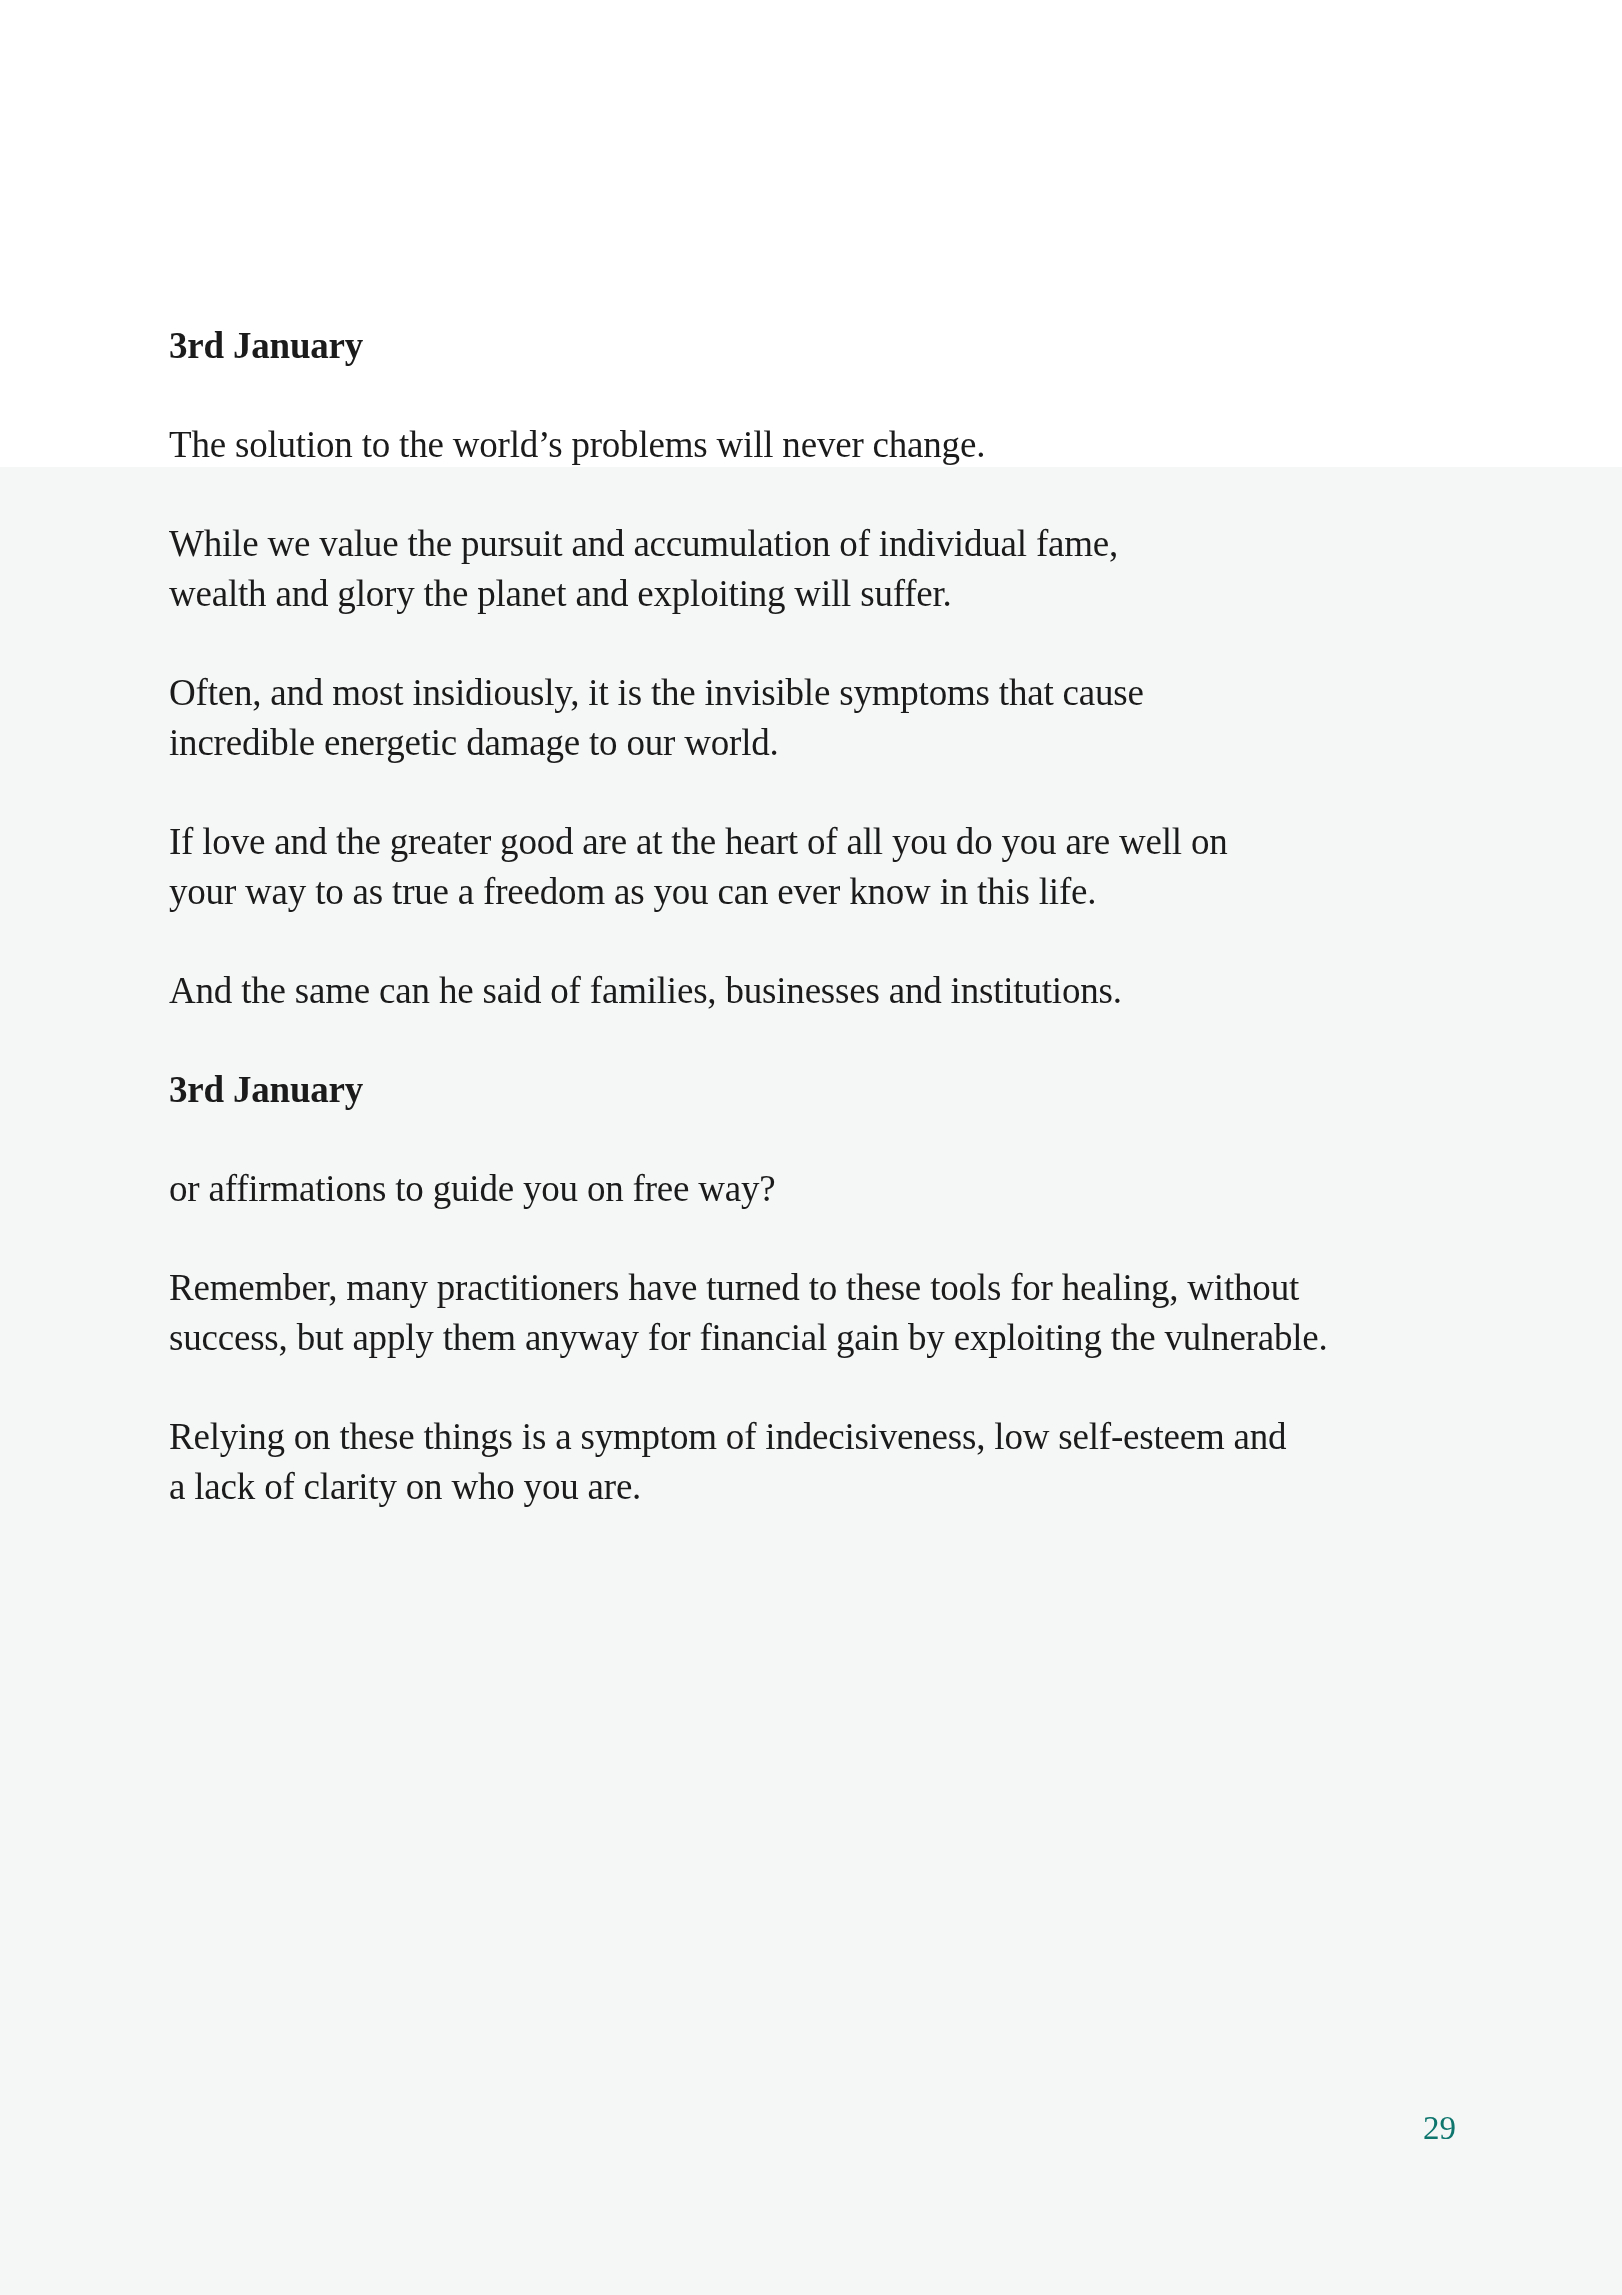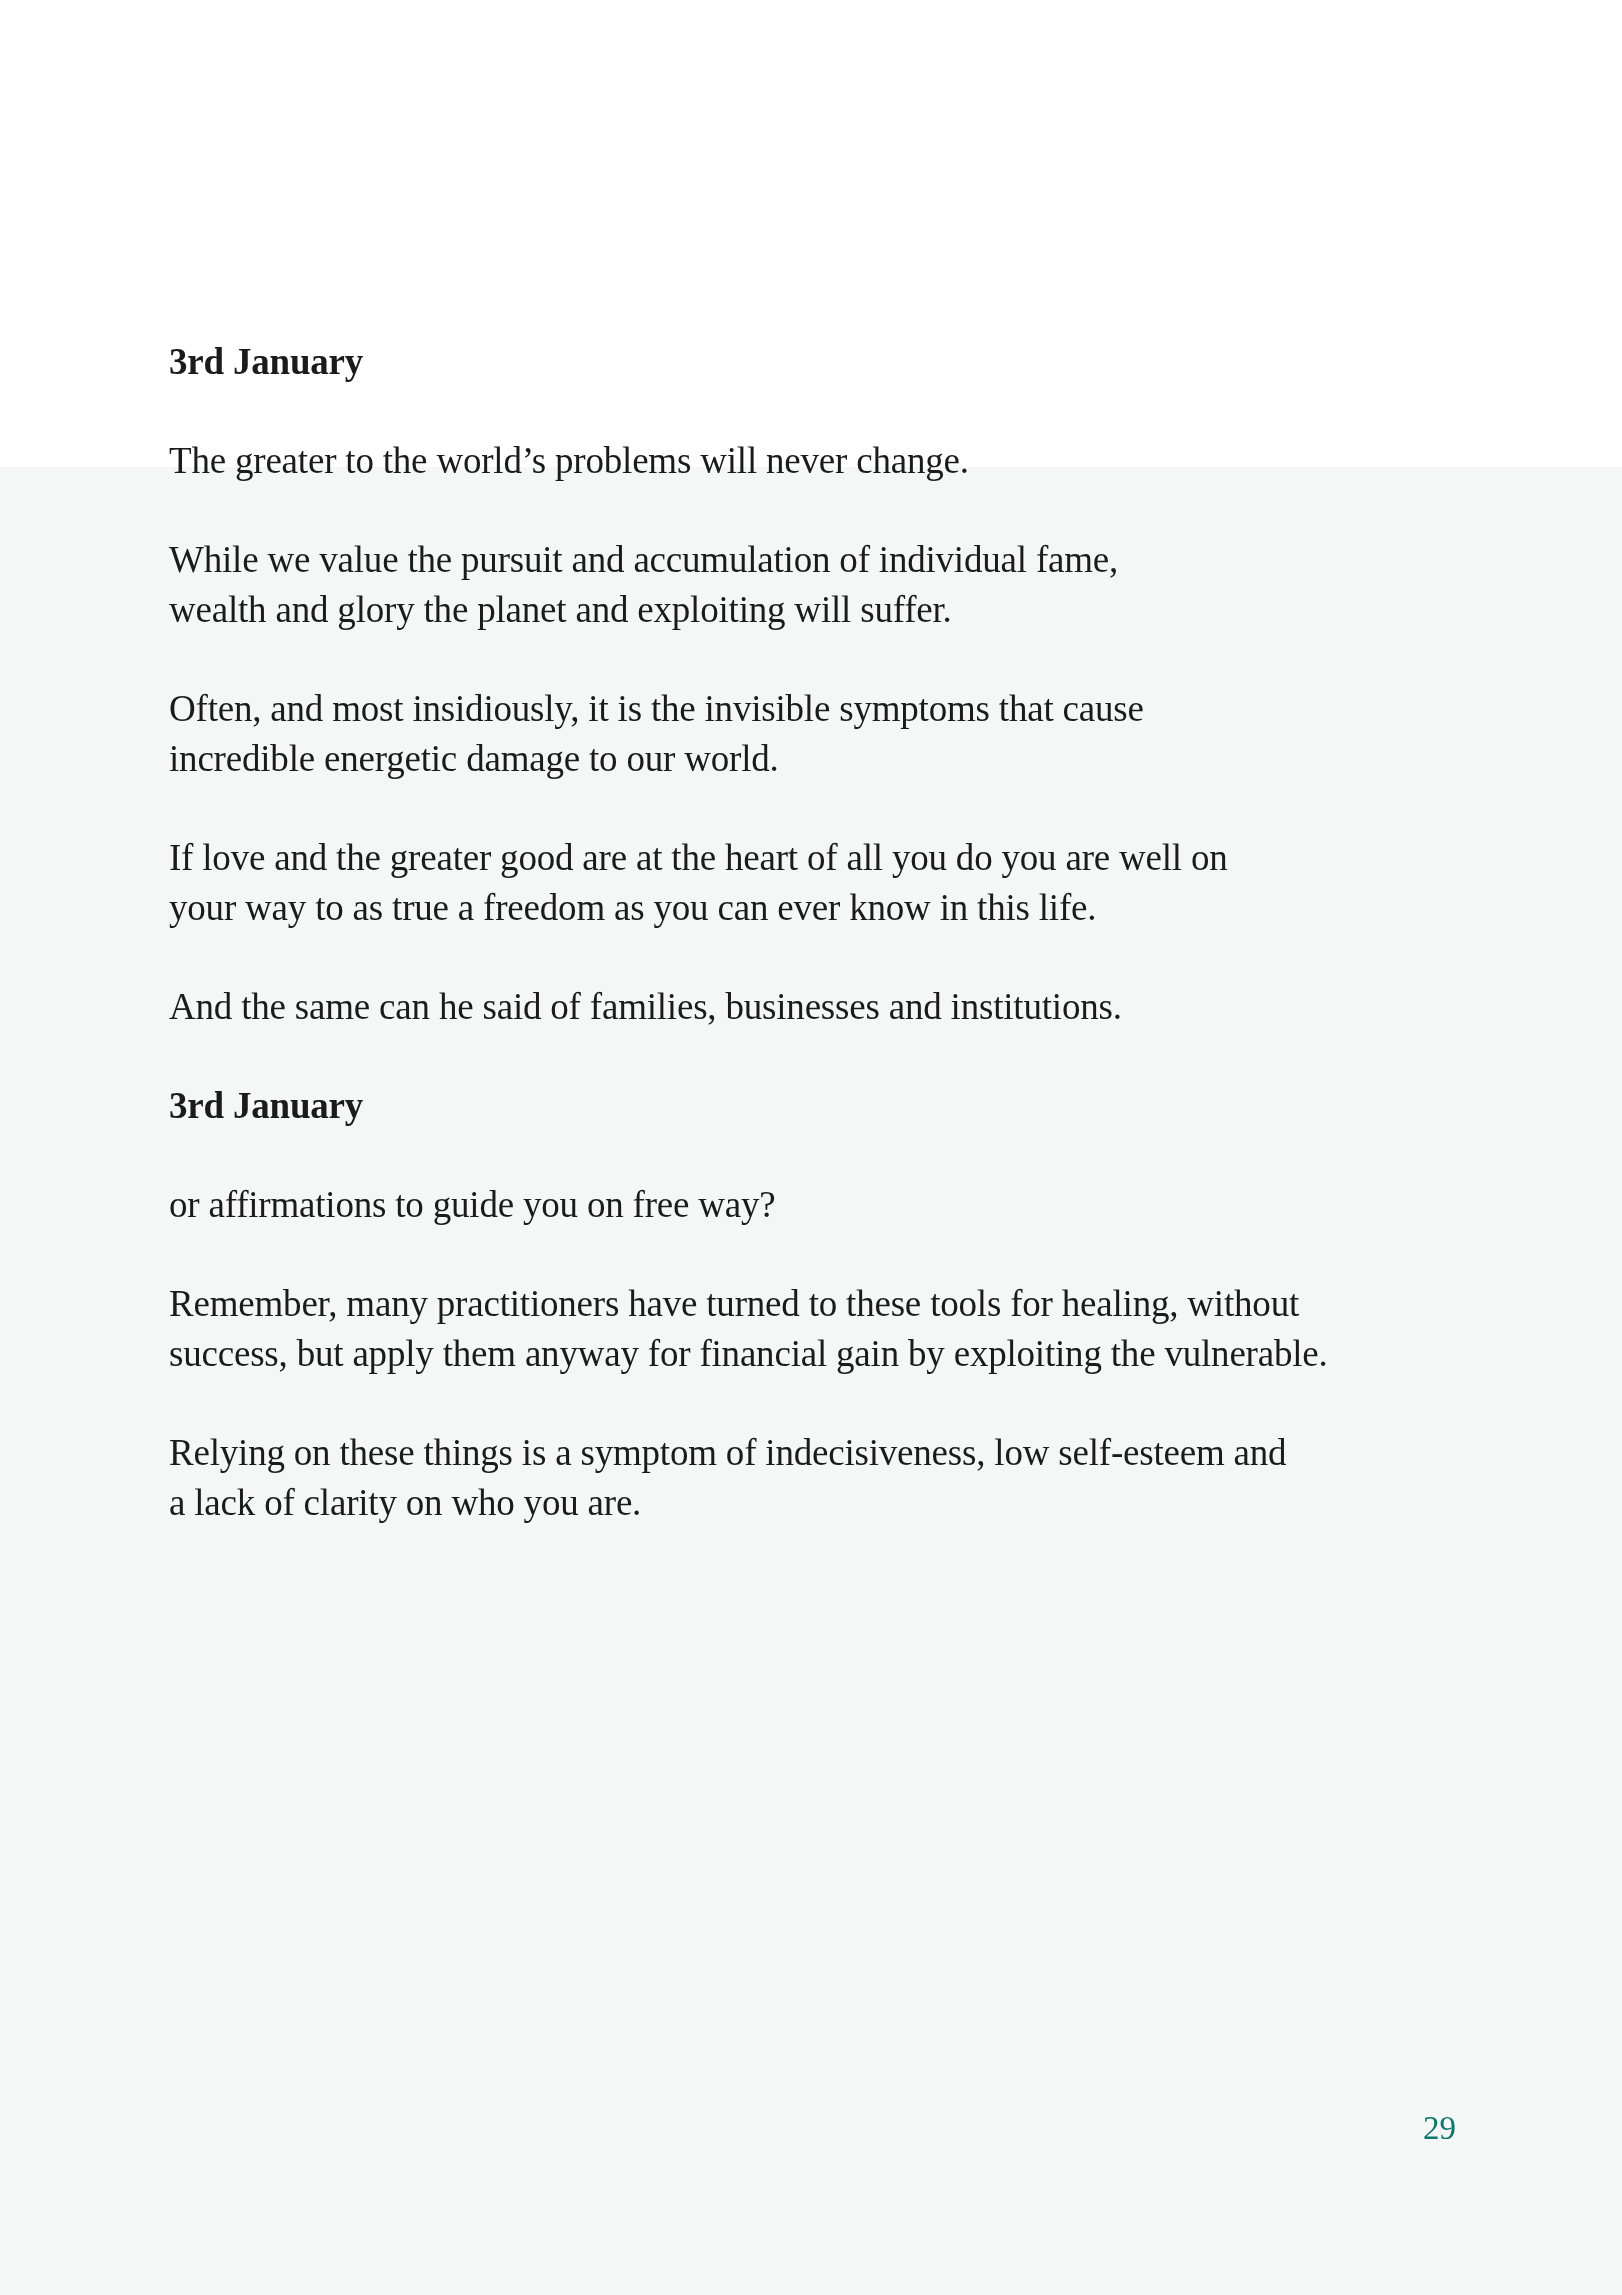--- a/index.html
+++ b/index.html
@@ -22,21 +22,20 @@
     top: 467px;
     bottom: 0;
     background: #f5f6f6;
   }
   .text-column {
     position: absolute;
     left: 169px;
     top: 321px;
     width: 1347px;
     color: #1b1b1b;
-    margin-top: 16px;
   }
   .text-column .heading,
   .text-column .paragraph {
     font-size: 37px;
     line-height: 50px;
     margin: 0 0 49px 0;
     letter-spacing: -0.2px;
   }
   .text-column .heading {
     font-weight: 700;
@@ -53,21 +52,21 @@
 </head>
 <body>
 
 <div class="page">
   <div class="tint-band"></div>
   <div class="text-column">
       <div class="heading">
         <div>3rd January</div>
       </div>
       <div class="paragraph">
-        <div>The greater to the world’s problems will never change.</div>
+        <div>The solution to the world’s problems will never change.</div>
       </div>
       <div class="paragraph">
         <div>While we value the pursuit and accumulation of individual fame,</div>
         <div>wealth and glory the planet and exploiting will suffer.</div>
       </div>
       <div class="paragraph">
         <div>Often, and most insidiously, it is the invisible symptoms that cause</div>
         <div>incredible energetic damage to our world.</div>
       </div>
       <div class="paragraph">

